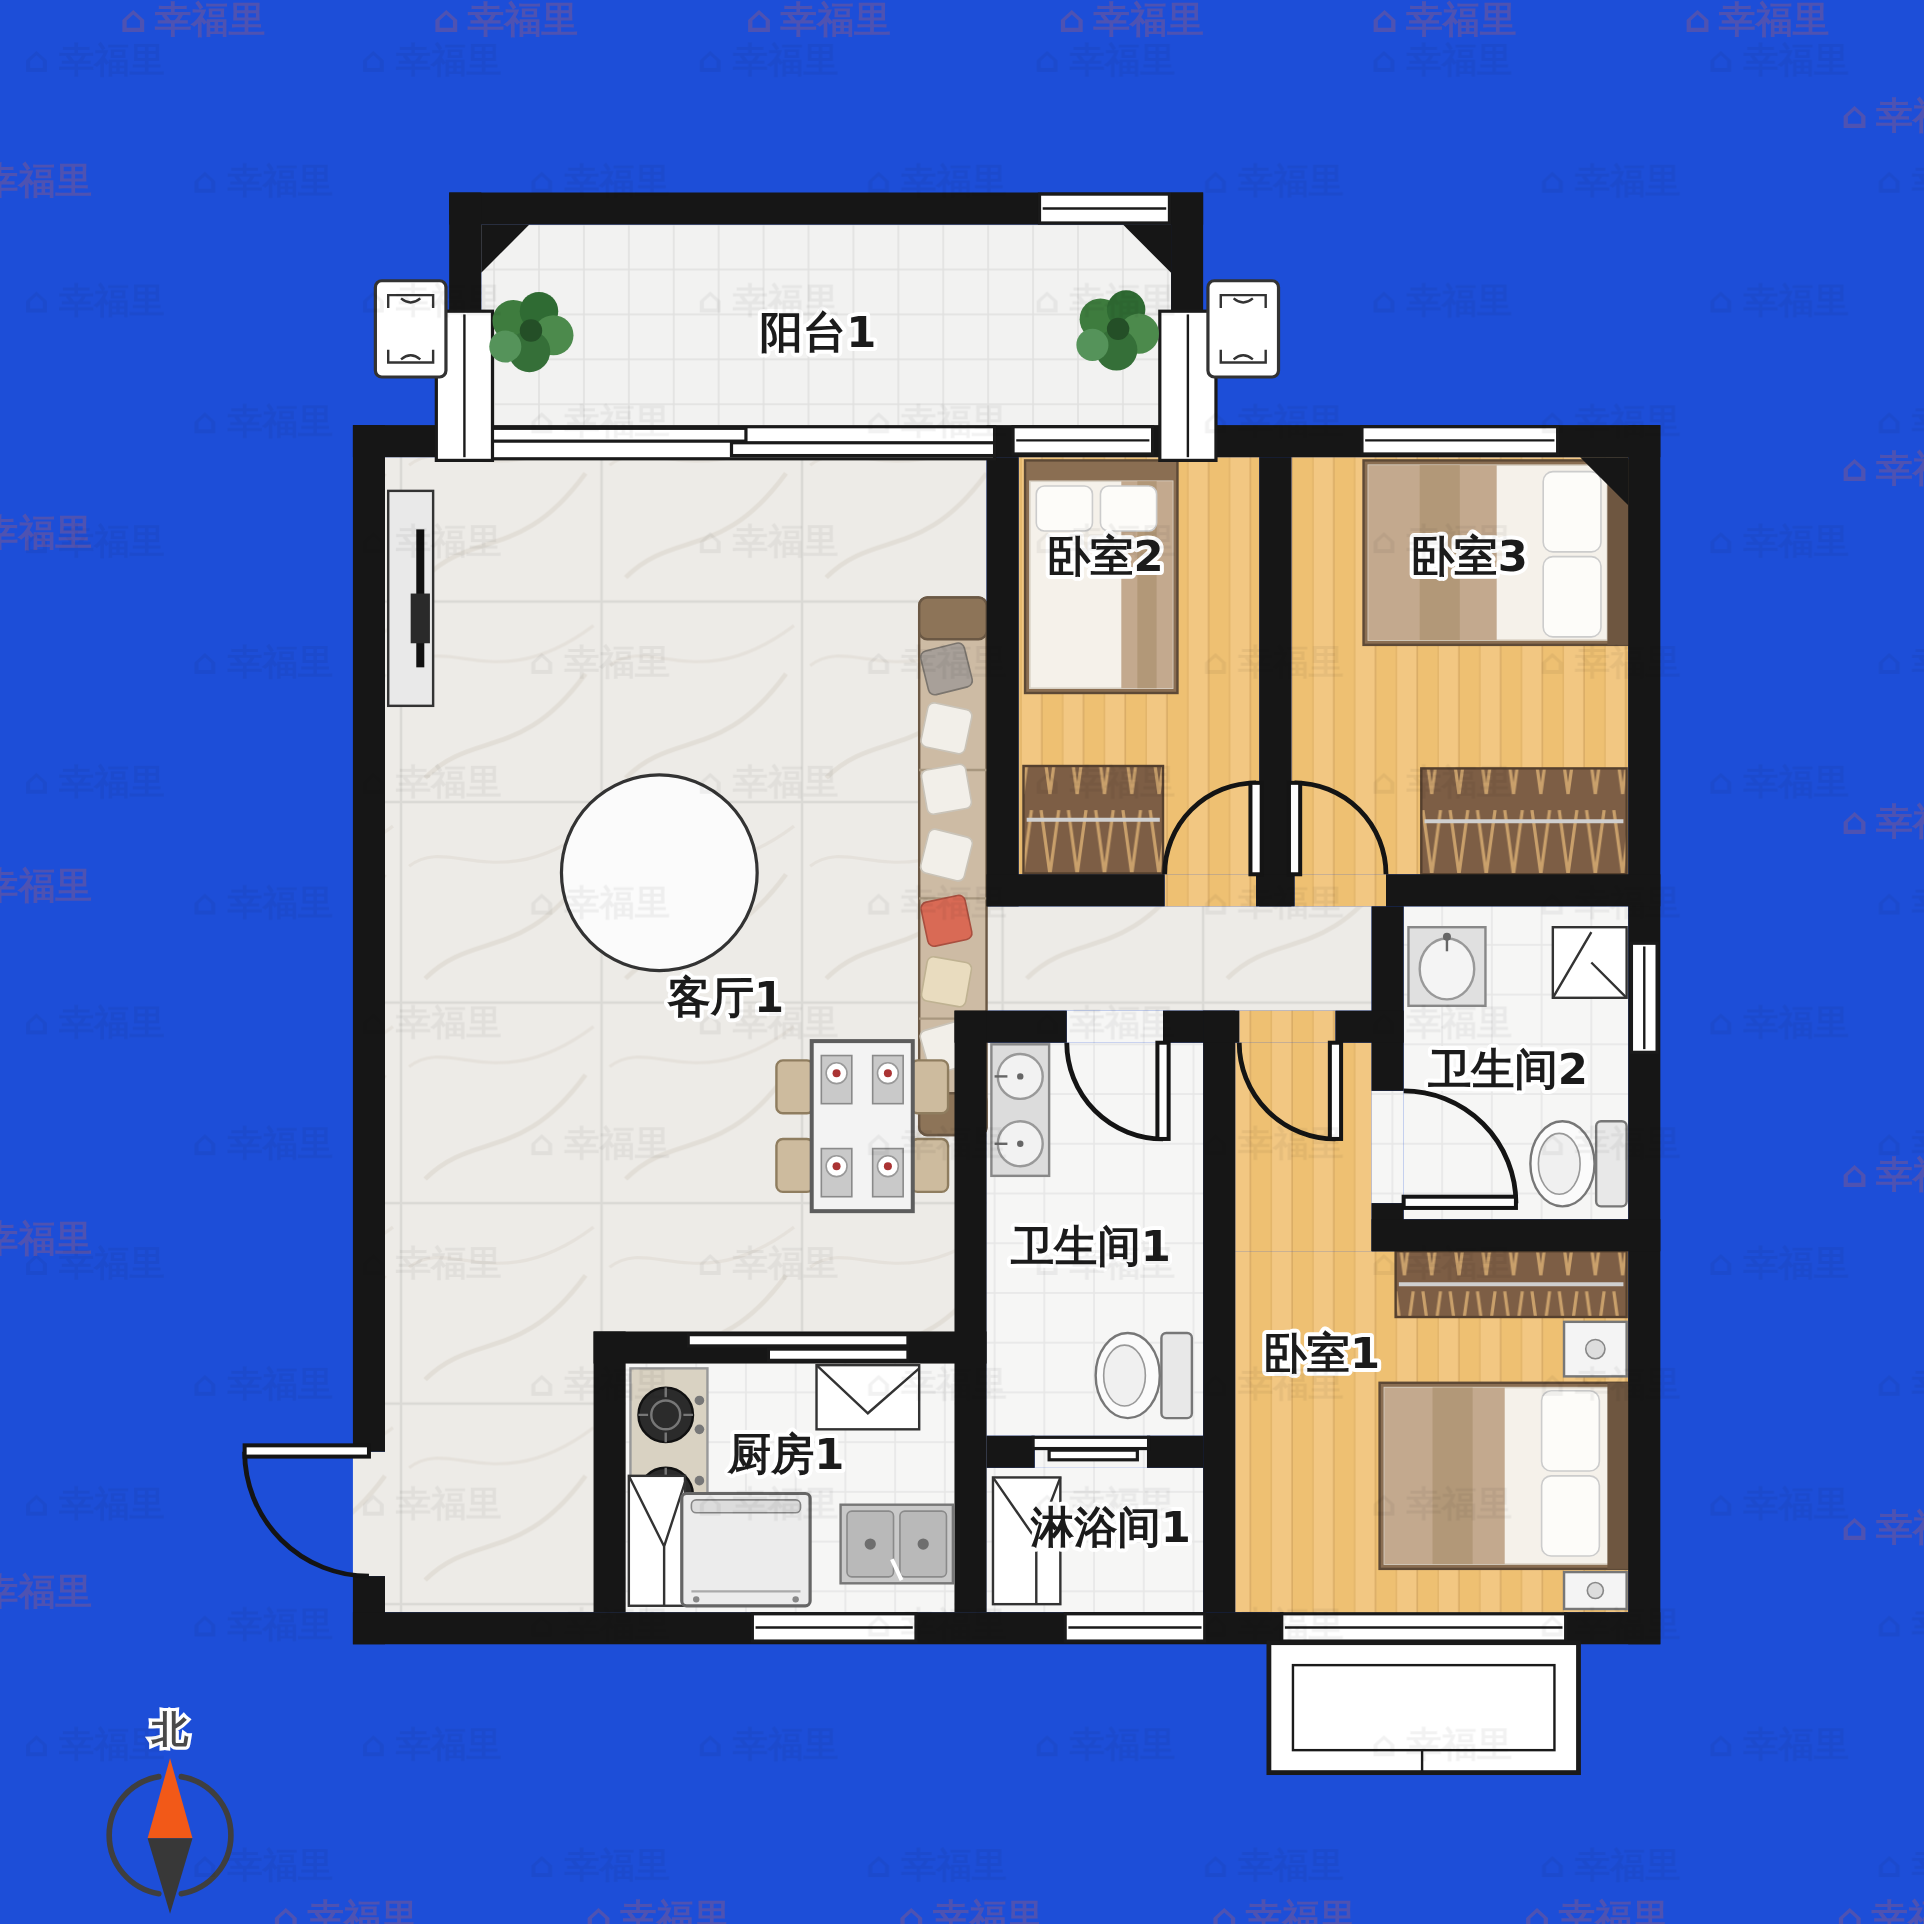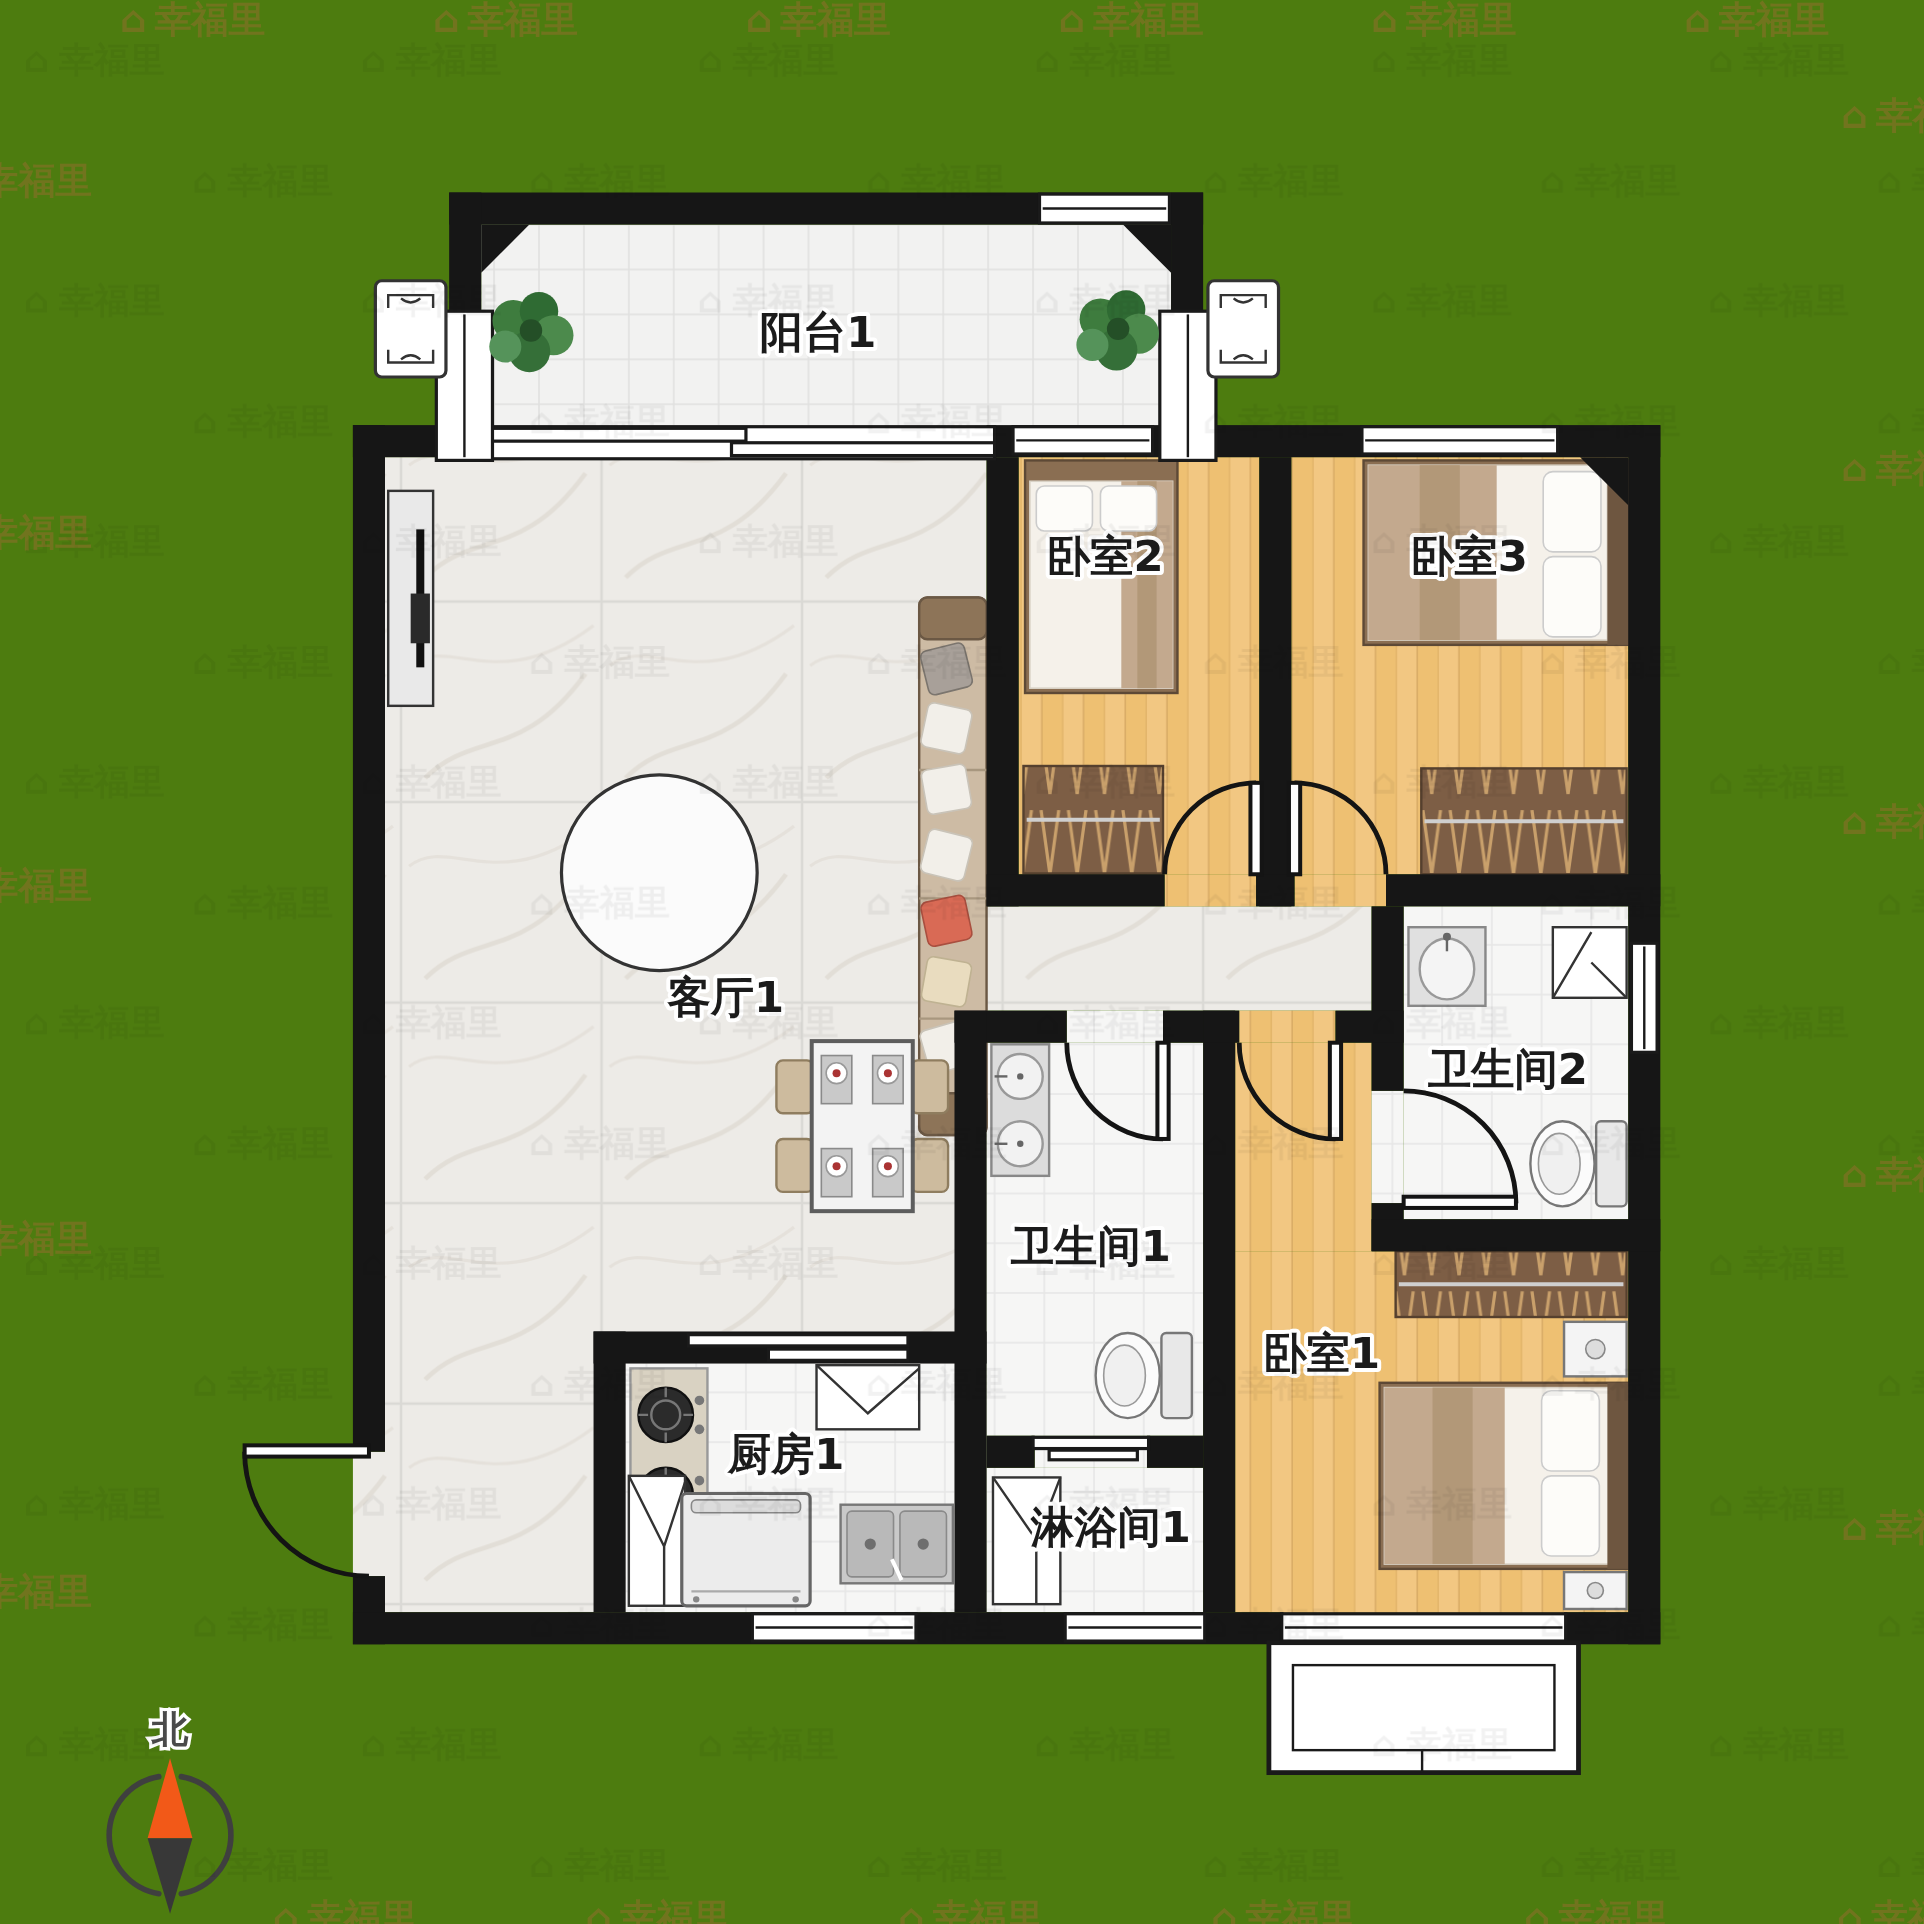--- a/index.html
+++ b/index.html
@@ -1,17 +1,17 @@
 <!DOCTYPE html>
 <html style="font-size:13px"><head>
 <meta charset="utf-8">
 <style>
   html,body{margin:0;padding:0;background:#ffffff;}
   body{width:1925px;height:1925px;font-family:"DejaVu Sans",sans-serif;}
-  .plan{position:relative;width:1925px;height:1925px;overflow:hidden;background:#4d7c0f;}
+  .plan{position:relative;width:1925px;height:1925px;overflow:hidden;background:#1d4ed8;}
   svg{display:block;}
   .lbl{font-family:"DejaVu Sans","Liberation Sans",sans-serif;font-weight:bold;font-size:54px;
        fill:#1b1b1b;stroke:#ffffff;stroke-width:10px;paint-order:stroke;stroke-linejoin:round;
        text-anchor:middle;}
   .north{font-family:"DejaVu Sans","Liberation Sans",sans-serif;font-weight:bold;font-size:46px;
        fill:#4a4a4a;stroke:#ffffff;stroke-width:8px;paint-order:stroke;text-anchor:middle;}
   .wmt{font-family:"DejaVu Sans","Liberation Sans",sans-serif;font-weight:bold;font-size:44px;
        fill:#000000;opacity:0.05;}
   .wmp{font-family:"DejaVu Sans","Liberation Sans",sans-serif;font-weight:bold;font-size:46px;
        fill:#d9604a;opacity:0.26;}

